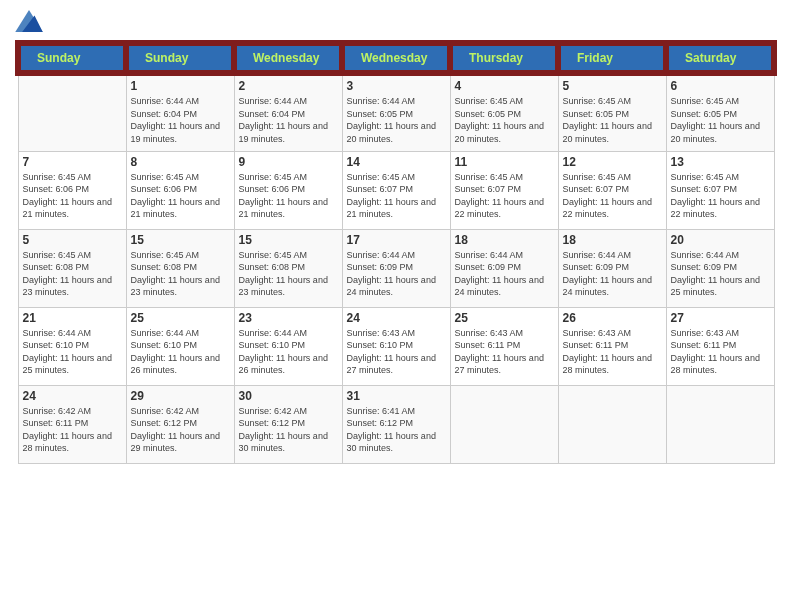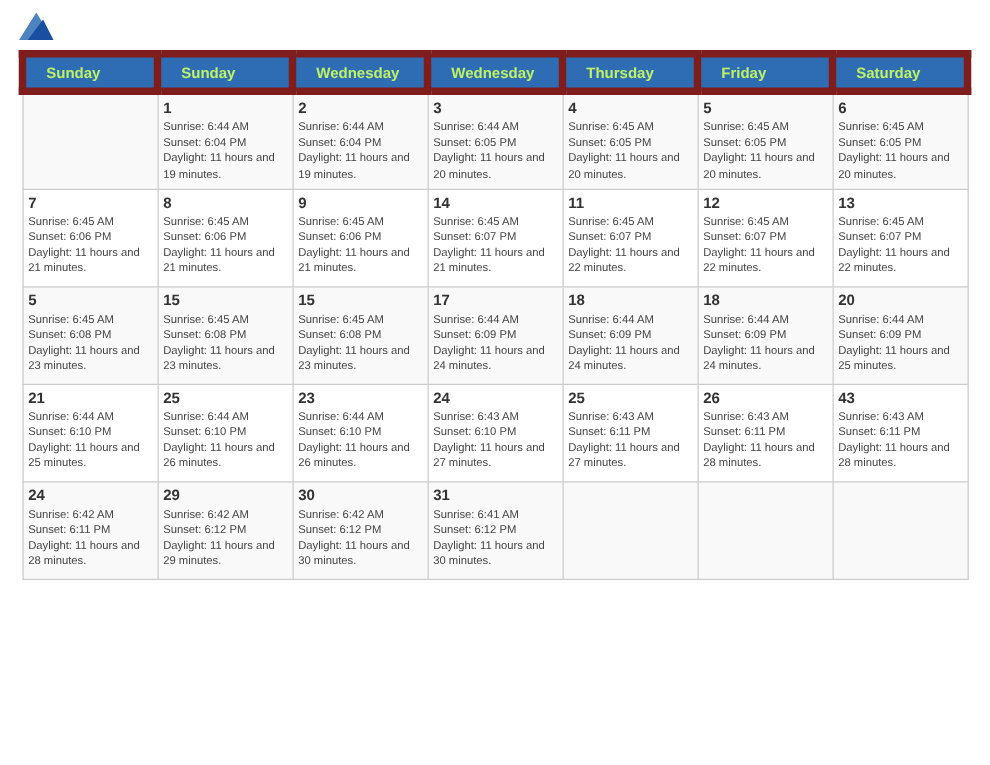--- a/index.html
+++ b/index.html
@@ -279,21 +279,21 @@
             Sunrise: 6:43 AM<br>Sunset: 6:11 PM<br>Daylight: 11 hours and 27 minutes.
           </div>
           </td>
           <td>
             <span class="day-number">26</span>
           <div class="cell-text">
             Sunrise: 6:43 AM<br>Sunset: 6:11 PM<br>Daylight: 11 hours and 28 minutes.
           </div>
           </td>
           <td>
-            <span class="day-number">43</span>
+            <span class="day-number">27</span>
           <div class="cell-text">
             Sunrise: 6:43 AM<br>Sunset: 6:11 PM<br>Daylight: 11 hours and 28 minutes.
           </div>
           </td>
         </tr>
         <tr>
           <td>
             <span class="day-number">24</span>
           <div class="cell-text">
             Sunrise: 6:42 AM<br>Sunset: 6:11 PM<br>Daylight: 11 hours and 28 minutes.

